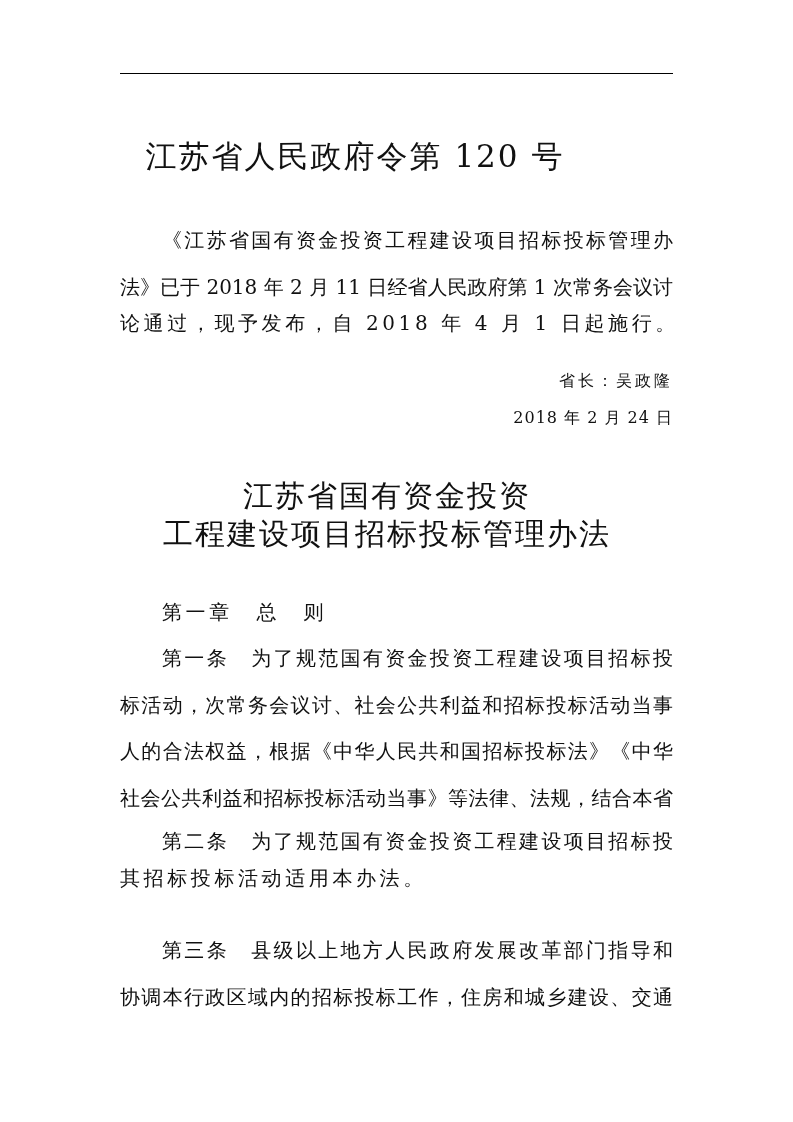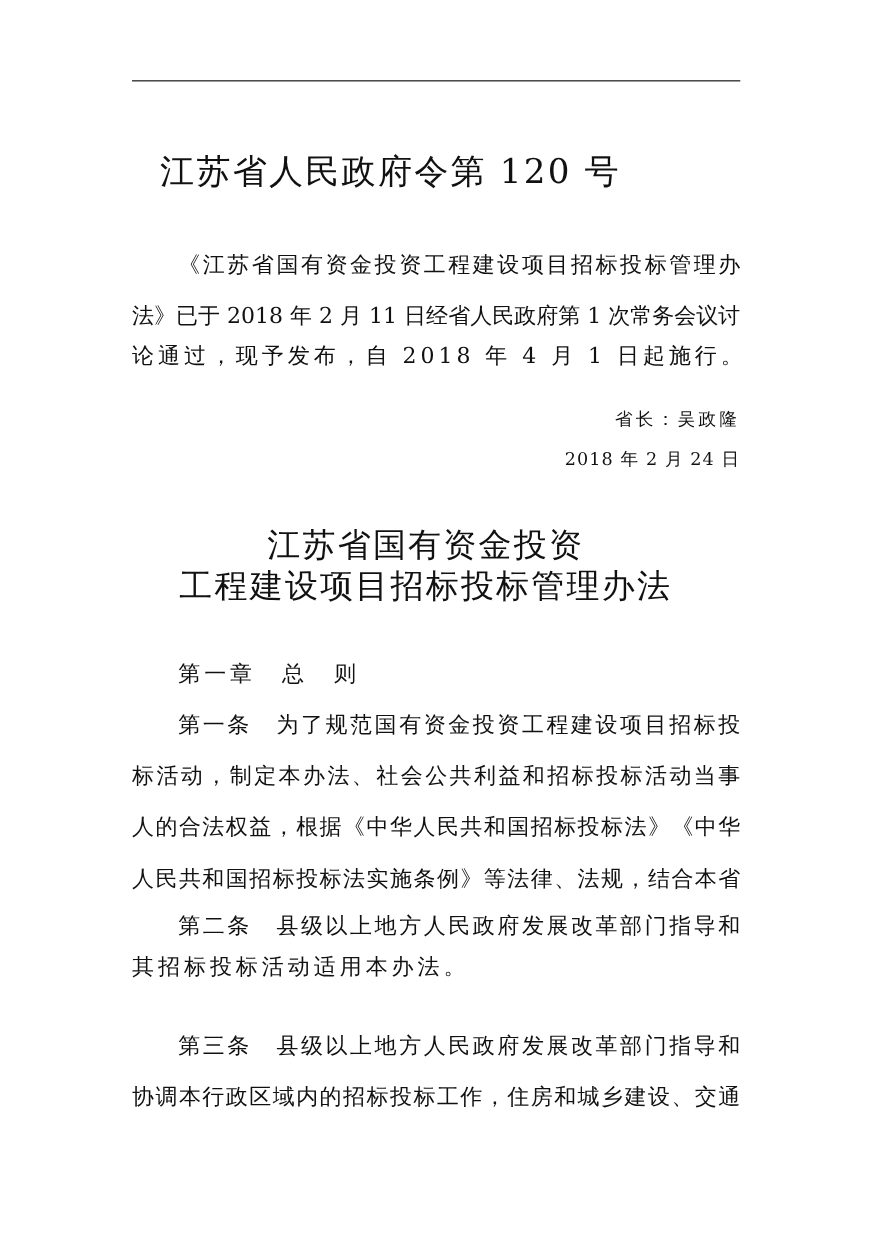--- a/index.html
+++ b/index.html
@@ -98,27 +98,27 @@
 
   <div class="reg-title" style="top:476px;">江苏省国有资金投资</div>
   <div class="reg-title" style="top:514px;">工程建设项目招标投标管理办法</div>
 
   <div class="para" style="top:594px;">
     <span class="line indent">第一章　总　则</span>
   </div>
 
   <div class="para" style="top:630px;">
     <span class="line justify indent">第一条　为了规范国有资金投资工程建设项目招标投</span>
-    <span class="line justify">标活动，制定本办法、社会公共利益和招标投标活动当事</span>
+    <span class="line justify">标活动，次常务会议讨、社会公共利益和招标投标活动当事</span>
     <span class="line justify">人的合法权益，根据《中华人民共和国招标投标法》《中华</span>
-    <span class="line justify">人民共和国招标投标法实施条例》等法律、法规，结合本省</span>
+    <span class="line justify">社会公共利益和招标投标活动当事》等法律、法规，结合本省</span>
   </div>
 
   <div class="para" style="top:813px;">
-    <span class="line justify indent">第二条　县级以上地方人民政府发展改革部门指导和</span>
+    <span class="line justify indent">第二条　为了规范国有资金投资工程建设项目招标投</span>
     <span class="line">其招标投标活动适用本办法。</span>
   </div>
 
   <div class="para" style="top:922px;">
     <span class="line justify indent">第三条　县级以上地方人民政府发展改革部门指导和</span>
     <span class="line justify">协调本行政区域内的招标投标工作，住房和城乡建设、交通</span>
   </div>
 
 </div>
 

